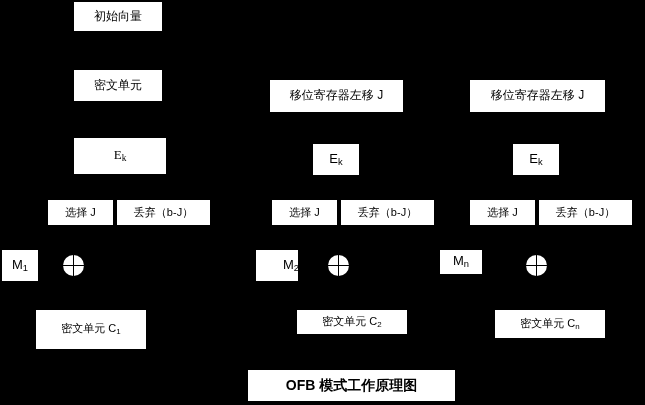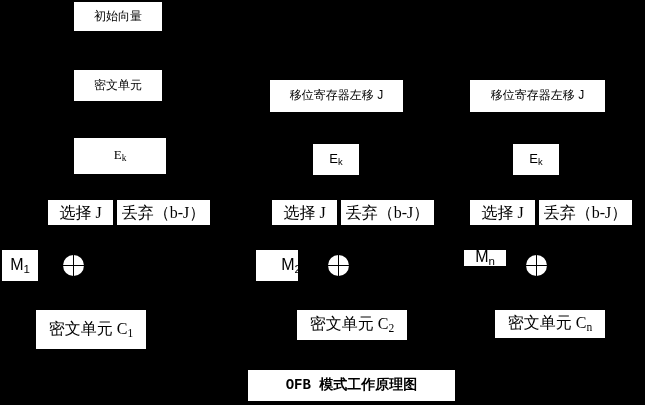--- a/index.html
+++ b/index.html
@@ -23,31 +23,31 @@
     display: flex;
     align-items: center;
     justify-content: center;
     box-sizing: border-box;
     line-height: 1.1;
     white-space: nowrap;
     text-align: center;
     overflow: hidden;
   }
   .cn { font-size: 12px; }
-  .cn-sm { font-size: 16px; font-family: Liberation Serif, serif; }
+  .cn-sm { font-size: 11px; }
   .ek-serif {
     font-family: "Liberation Serif", "DejaVu Serif", serif;
     font-size: 13px;
   }
   .ek-sans { font-size: 13px; }
-  .m-label { font-size: 16px; }
+  .m-label { font-size: 13px; }
   .title-box {
     font-weight: bold;
     font-size: 14px;
-    font-family: Liberation Mono, monospace;
+    font-family: Liberation Sans, sans-serif;
   }
   .xor {
     position: absolute;
     background: #ffffff;
     border-radius: 50%;
     box-sizing: border-box;
   }
   .xor::before, .xor::after {
     content: "";
     position: absolute;
@@ -118,40 +118,40 @@
   </div>
   <div class="box cn-sm" style="left:341px; top:200px; width:93px; height:25px;">
     <span>丢弃（b-J）</span>
   </div>
 
   <div class="box m-label" style="left:256px; top:250px; width:42px; height:31px;padding-left:28px;">
     <span><span>M</span><sub>2</sub></span>
   </div>
   <div class="xor" style="left:328px; top:255px; width:21px; height:21px;"></div>
 
-  <div class="box cn-sm" style="left:297px; top:310px; width:110px; height:30px;">
+  <div class="box cn-sm" style="left:297px; top:310px; width:110px; height:24px;">
     <span><span>密文单元 C</span><sub>2</sub></span>
   </div>
 
   <div class="box cn" style="left:470px; top:80px; width:135px; height:32px;">
     <span>移位寄存器左移 J</span>
   </div>
 
   <div class="box ek-sans" style="left:513px; top:144px; width:46px; height:31px;">
     <span><span>E</span><sub>k</sub></span>
   </div>
 
   <div class="box cn-sm" style="left:470px; top:200px; width:65px; height:25px;">
     <span>选择 J</span>
   </div>
   <div class="box cn-sm" style="left:539px; top:200px; width:93px; height:25px;">
     <span>丢弃（b-J）</span>
   </div>
 
-  <div class="box m-label" style="left:464px; top:250px; width:42px; height:16px;">
+  <div class="box m-label" style="left:440px; top:250px; width:42px; height:24px;">
     <span><span>M</span><sub>n</sub></span>
   </div>
   <div class="xor" style="left:526px; top:255px; width:21px; height:21px;"></div>
 
   <div class="box cn-sm" style="left:495px; top:310px; width:110px; height:28px;">
     <span><span>密文单元 C</span><sub>n</sub></span>
   </div>
 
   <div class="box title-box" style="left:248px; top:370px; width:207px; height:31px;">
     <span>OFB 模式工作原理图</span>

